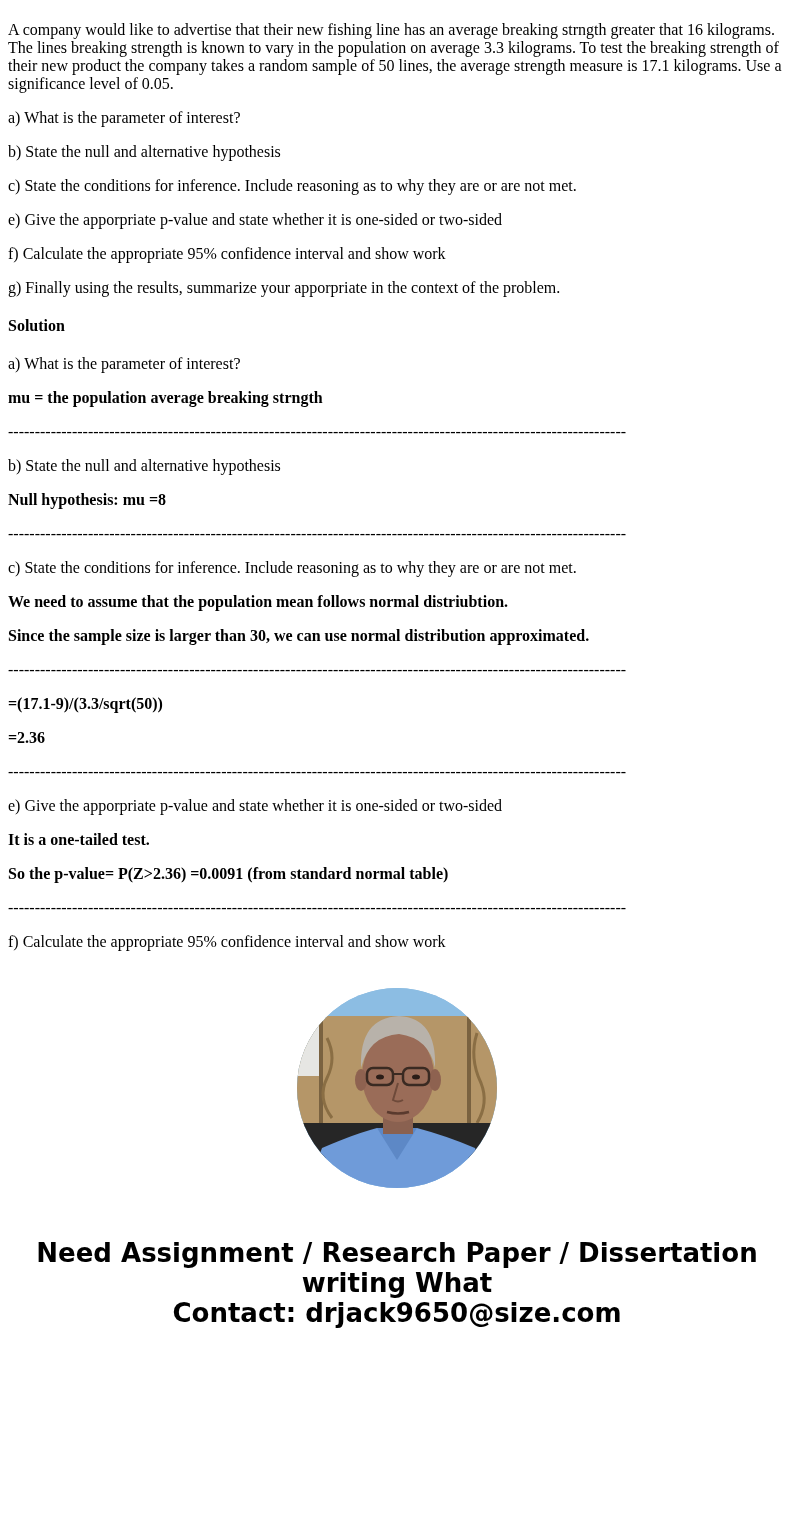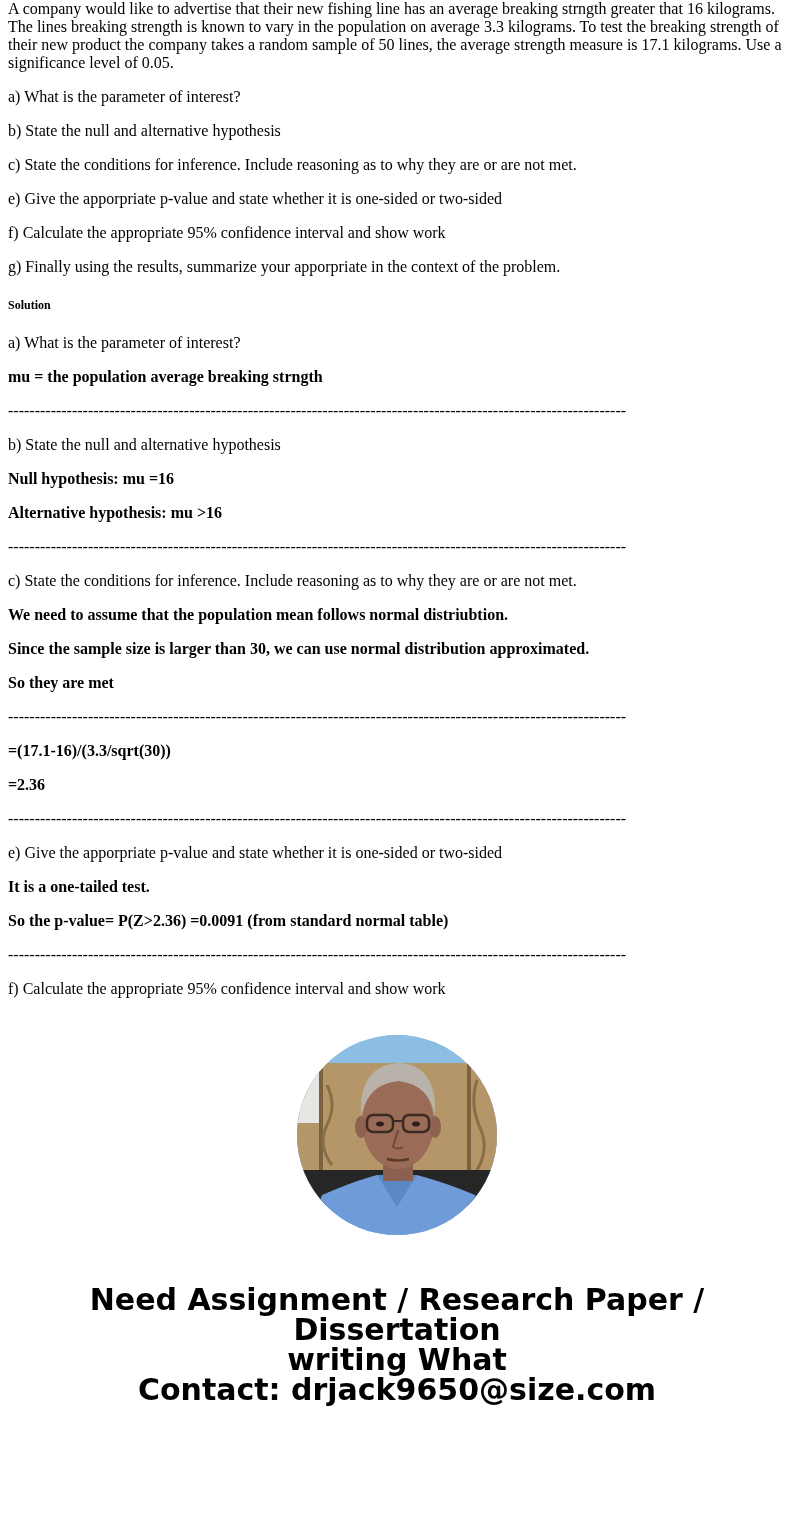--- a/index.html
+++ b/index.html
@@ -8,30 +8,30 @@
       background: #ffffff;
       color: #000000;
     }
     body {
       width: 794px;
       font-family: "Liberation Serif", serif;
       font-size: 16px;
       line-height: 18px;
     }
     .page {
-      padding: 0 8px 0 8px;
+      padding: 21px 8px 0 8px;
     }
     p {
       margin: 0 0 16px 0;
     }
     .intro {
       margin-bottom: 16px;
     }
     h3.solution-heading {
-      font-size: 12px;
+      font-size: 16px;
       font-weight: bold;
       margin: 18px 0 18px 0;
       line-height: 22px;
     }
     .bold { font-weight: bold; }
     .divider {
       white-space: nowrap;
       overflow: hidden;
     }
     .avatar-wrap {
@@ -44,21 +44,21 @@
       height: 200px;
       border-radius: 50%;
       overflow: hidden;
       position: relative;
       background: #8ab8de;
     }
     .footer-ad {
       text-align: center;
       font-family: "DejaVu Sans", sans-serif;
       font-weight: bold;
-      font-size: 30px;
+      font-size: 26px;
       line-height: 30px;
       margin-top: 50px;
       padding: 0 20px 20px 20px;
     }
     .footer-ad div { margin: 0; }
   </style>
 </head>
 <body>
 
 <div class="page">
@@ -72,31 +72,29 @@
   <p>f) Calculate the appropriate 95% confidence interval and show work</p>
   <p>g) Finally using the results, summarize your apporpriate in the context of the problem.</p>
 
   <h3 class="solution-heading">Solution</h3>
 
   <p>a) What is the parameter of interest?</p>
   <p class="bold">mu = the population average breaking strngth</p>
   <p class="divider">--------------------------------------------------------------------------------------------------------------------</p>
 
   <p>b) State the null and alternative hypothesis</p>
-  <p class="bold">Null hypothesis: mu =16</p>
-  <p class="bold">Alternative hypothesis: mu &gt;16</p>
+  <p class="bold">Null hypothesis: mu =8</p>
   <p class="divider">--------------------------------------------------------------------------------------------------------------------</p>
 
   <p>c) State the conditions for inference. Include reasoning as to why they are or are not met.</p>
   <p class="bold">We need to assume that the population mean follows normal distriubtion.</p>
   <p class="bold">Since the sample size is larger than 30, we can use normal distribution approximated.</p>
-  <p class="bold">So they are met</p>
   <p class="divider">--------------------------------------------------------------------------------------------------------------------</p>
 
-  <p class="bold">=(17.1-16)/(3.3/sqrt(30))</p>
+  <p class="bold">=(17.1-9)/(3.3/sqrt(50))</p>
   <p class="bold">=2.36</p>
   <p class="divider">--------------------------------------------------------------------------------------------------------------------</p>
 
   <p>e) Give the apporpriate p-value and state whether it is one-sided or two-sided</p>
   <p class="bold">It is a one-tailed test.</p>
   <p class="bold">So the p-value= P(Z&gt;2.36) =0.0091 (from standard normal table)</p>
   <p class="divider">--------------------------------------------------------------------------------------------------------------------</p>
 
   <p>f) Calculate the appropriate 95% confidence interval and show work</p>
 

